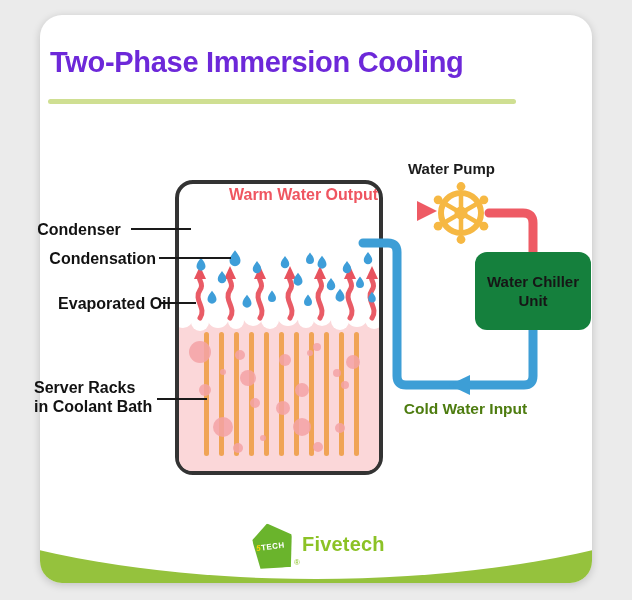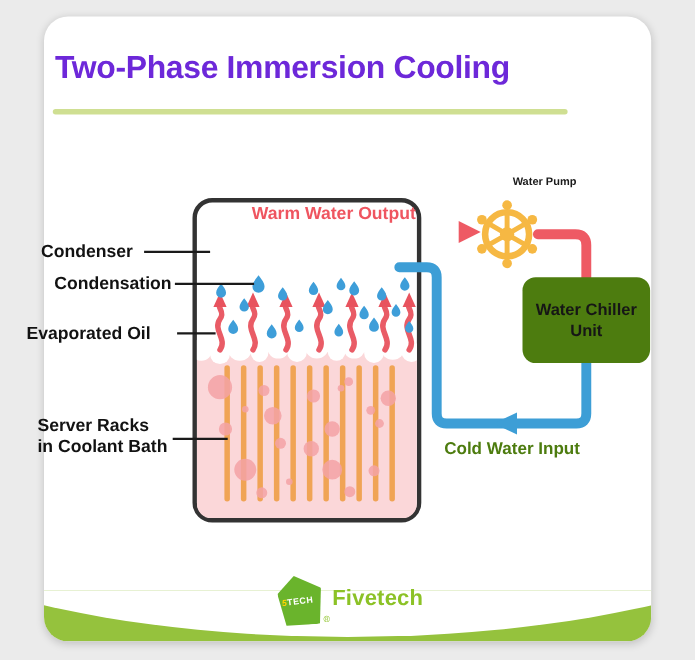--- a/index.html
+++ b/index.html
@@ -32,29 +32,29 @@
   }
   .overlay{
     position:absolute;left:0;top:0;width:632px;height:600px;z-index:5;
     pointer-events:none;
   }
   .side-label{
     position:absolute;font-size:16px;font-weight:bold;color:#121212;z-index:6;
   }
   .lbl-condenser{left:28px;top:221px;width:102px;text-align:center;}
   .lbl-condensation{left:28px;top:250px;width:128px;text-align:right;}
-  .lbl-evaporated{left:24px;top:295px;width:131px;}
+  .lbl-evaporated{left:40px;top:295px;width:131px;text-align:right;}
   .lbl-racks{left:34px;top:378px;width:130px;text-align:left;line-height:19px;}
   .pump-label{
-    position:absolute;left:408px;top:160px;width:116px;text-align:right;
-    font-size:10px;font-weight:bold;color:#1b1b1b;z-index:6;
+    position:absolute;left:408px;top:160px;width:116px;text-align:left;
+    font-size:15px;font-weight:bold;color:#1b1b1b;z-index:6;
   }
   .chiller-box{
     position:absolute;left:475px;top:252px;width:116px;height:78px;
-    background:#4d7c0f;border-radius:12px;z-index:6;
+    background:#15803d;border-radius:12px;z-index:6;
     display:flex;align-items:center;justify-content:center;text-align:center;
     font-size:15px;font-weight:bold;color:#161616;line-height:19px;
     padding:0 8px;box-sizing:border-box;
   }
   .cold-label{
     position:absolute;left:388px;top:400px;width:155px;text-align:center;
     font-size:15.5px;font-weight:bold;color:#4d7c0f;z-index:6;
   }
   .footer{
     position:absolute;left:0;right:0;bottom:0;height:46px;

